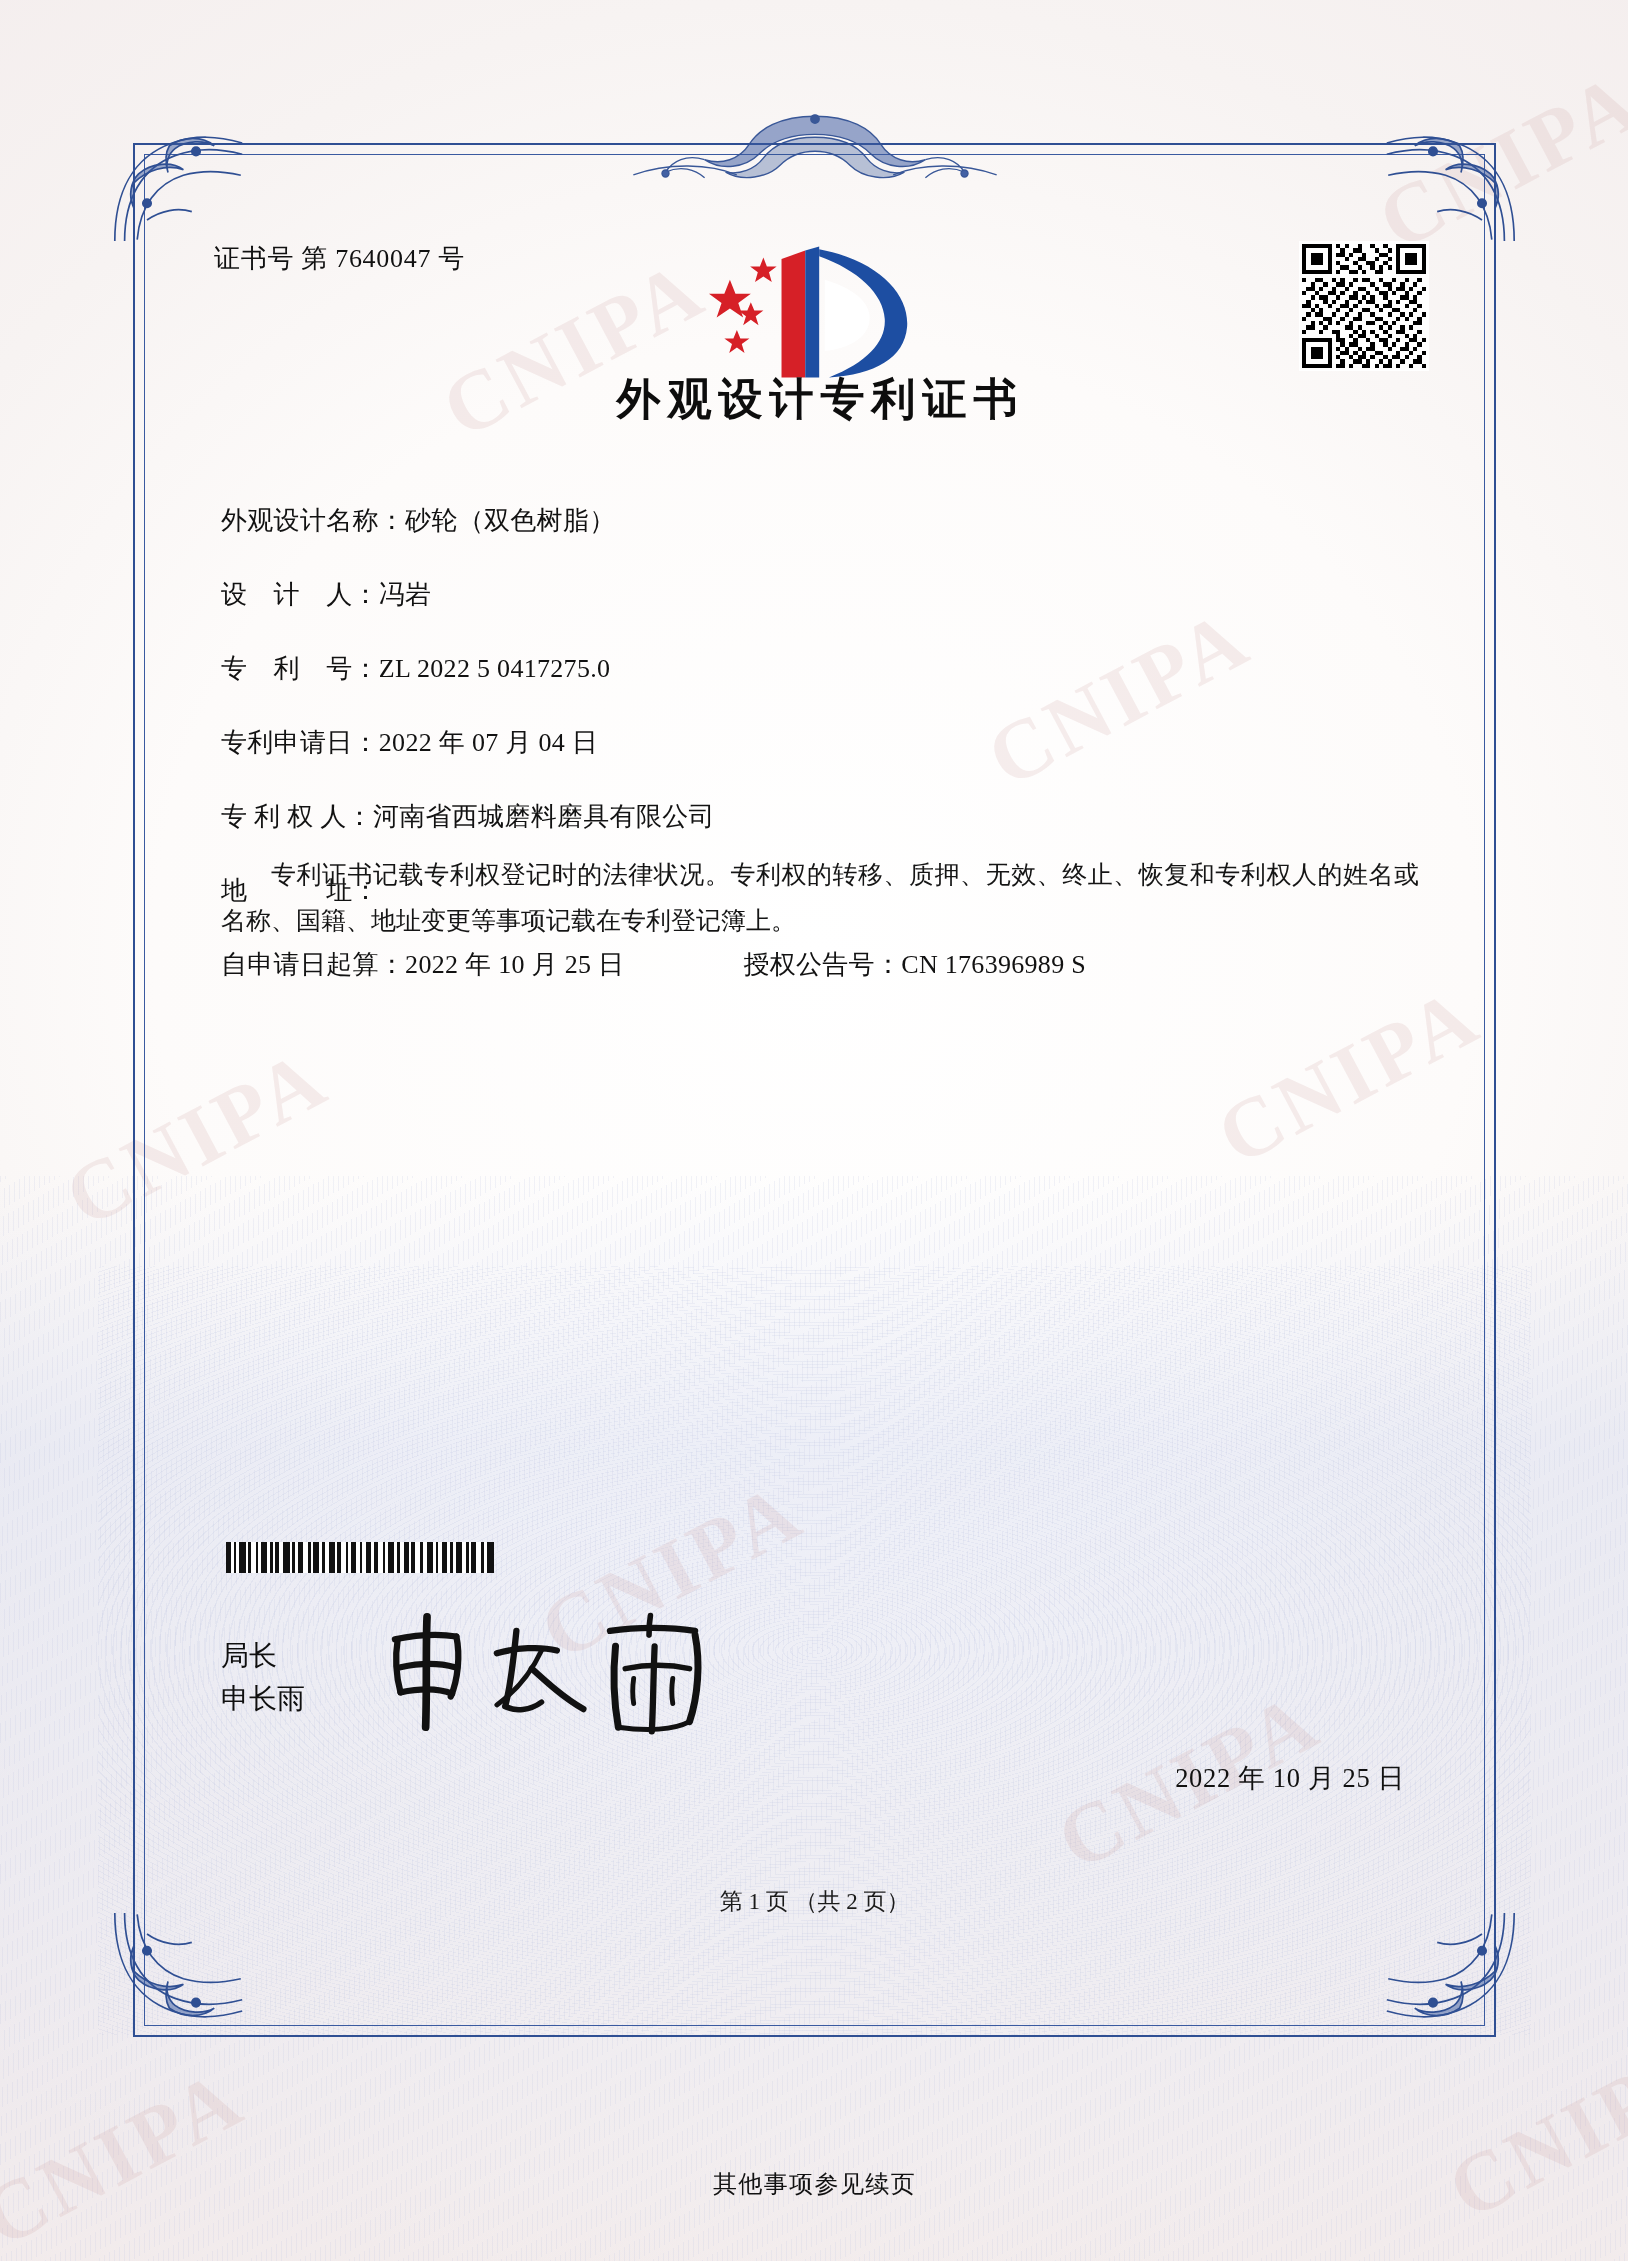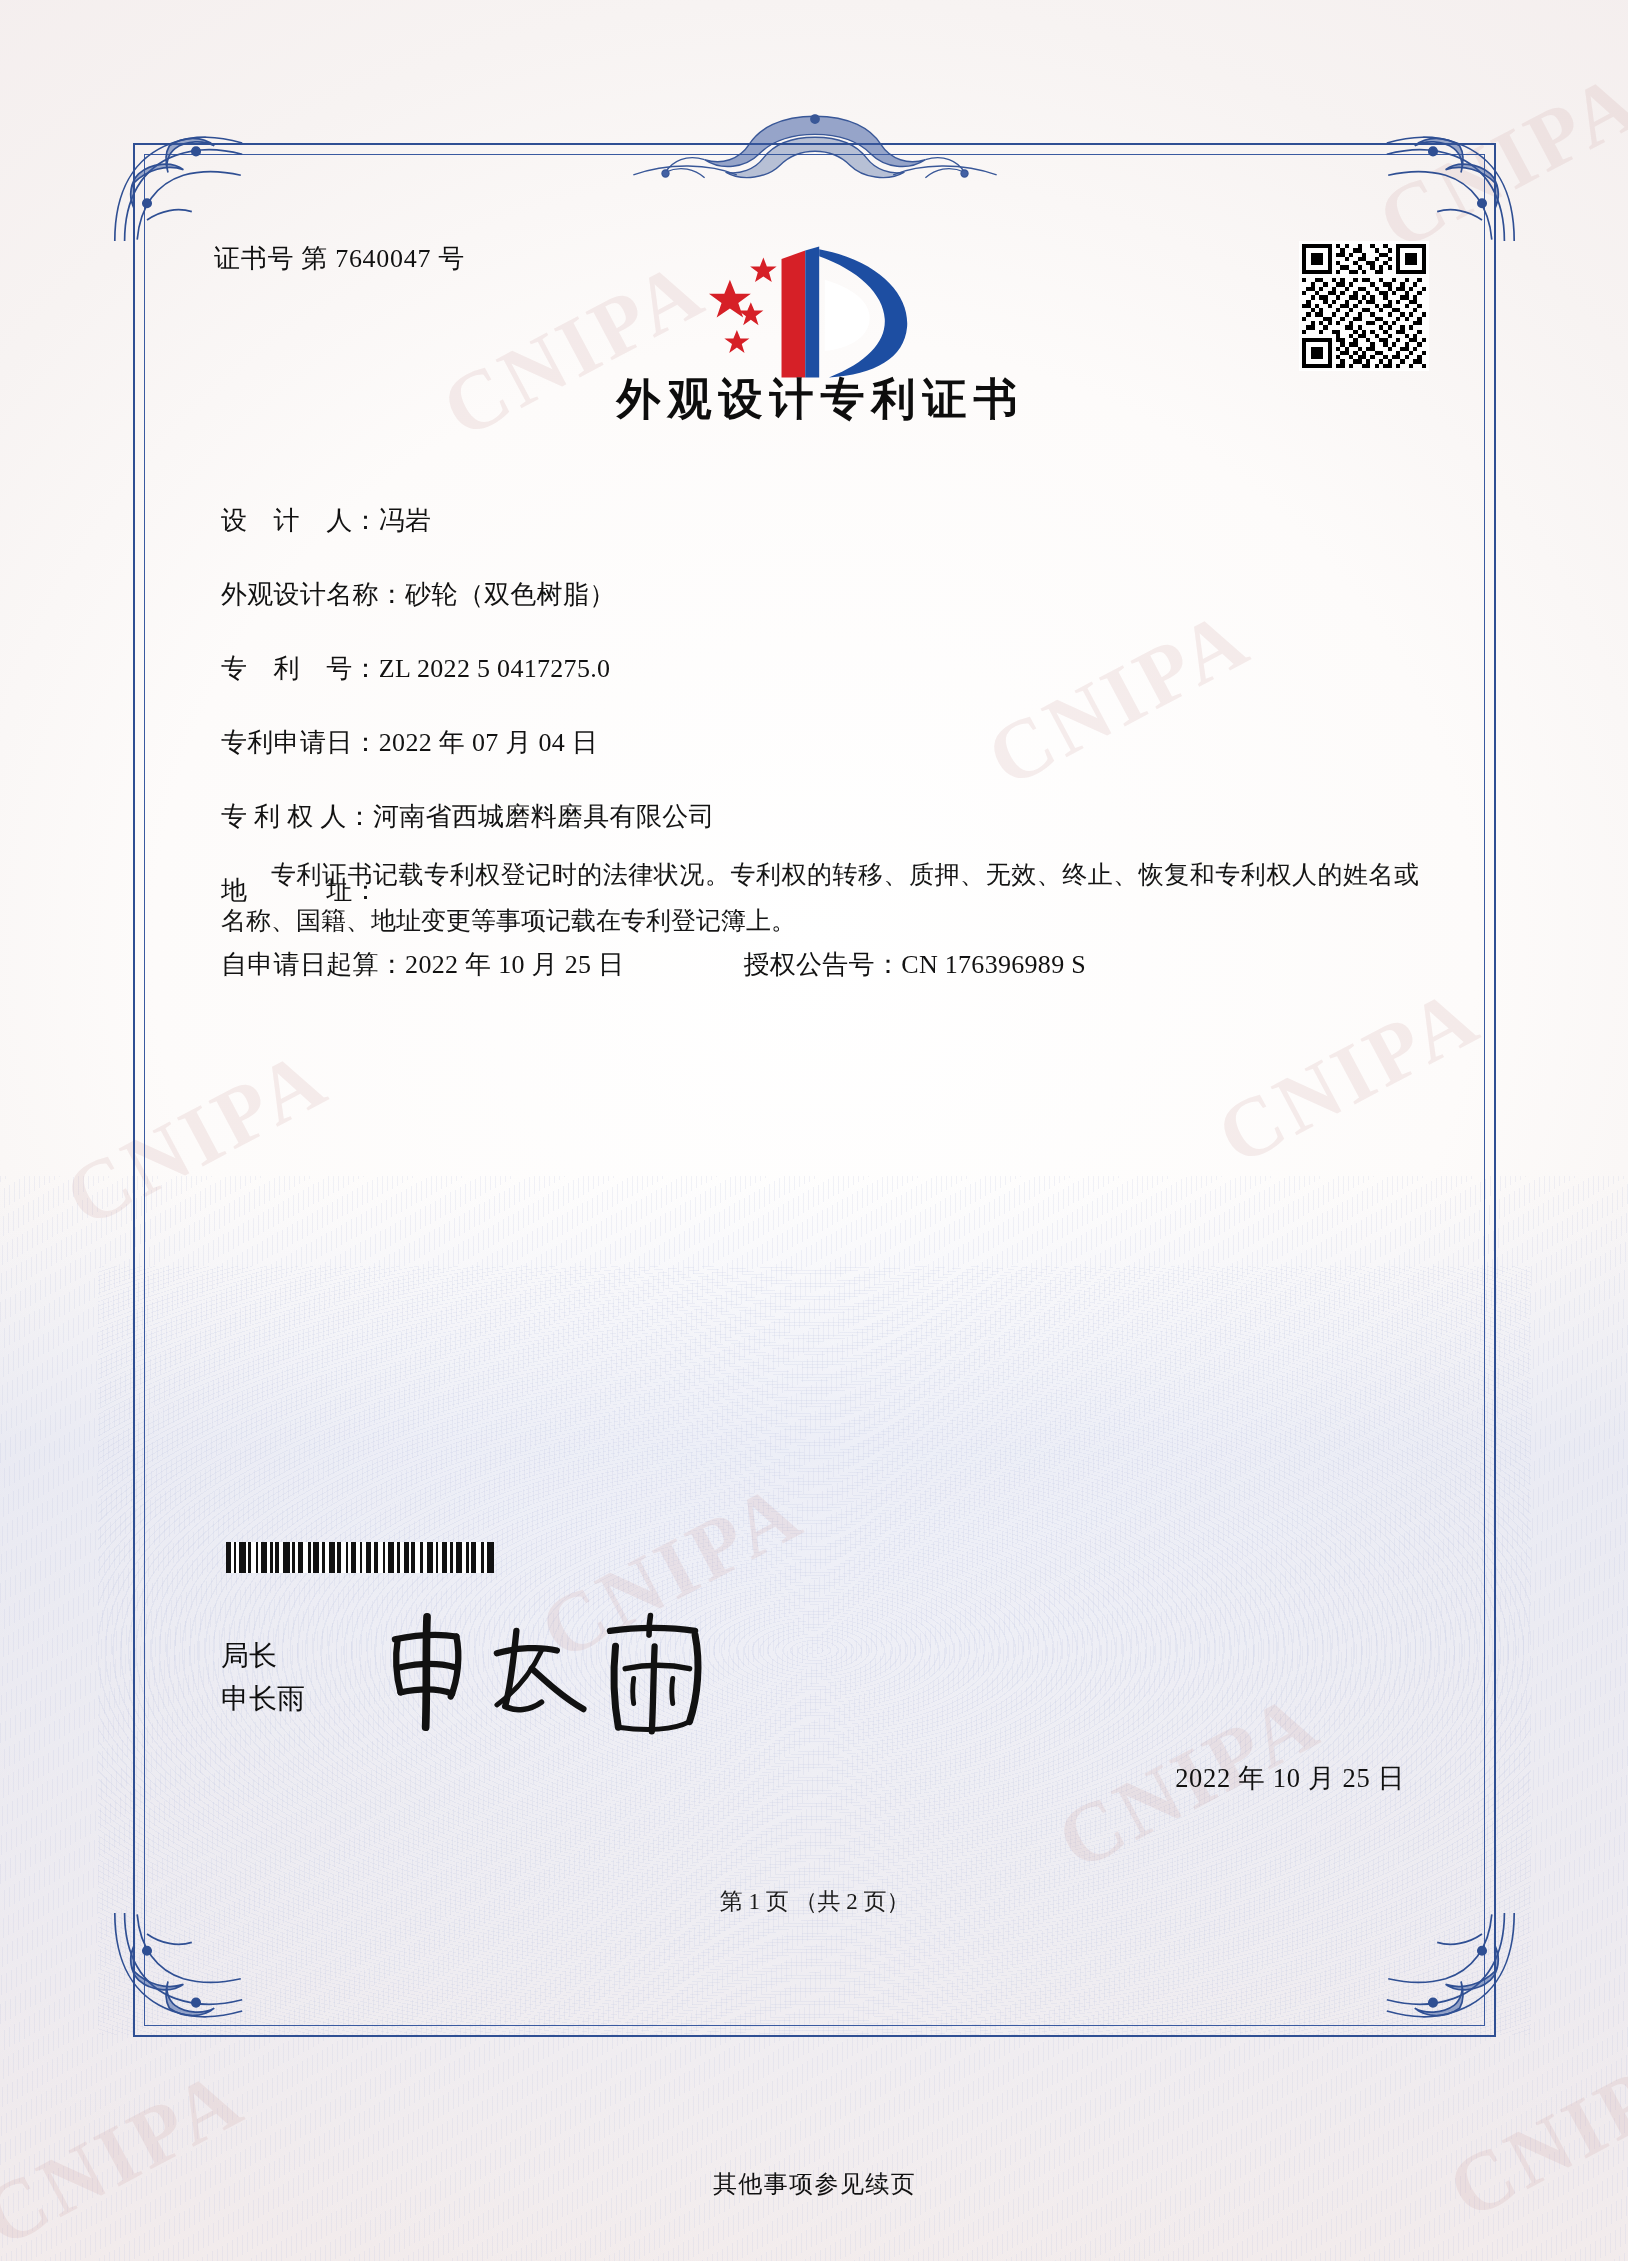--- a/index.html
+++ b/index.html
@@ -549,26 +549,26 @@
 
         <path d="M206 16 C 290 32 336 80 332 128 C 328 172 286 196 220 200 C 276 178 302 148 300 116 C 298 80 262 46 206 26 Z" fill="#1d4ea2"></path>
         <path d="M214 60 C 262 74 282 98 278 120 C 274 144 248 158 214 162 Z" fill="#ffffff"></path>
       </svg>
     </div>
 
     <div class="title">外观设计专利证书</div>
 
     <div class="fields">
       <div class="frow">
+        <span class="flabel">外观设计名称：</span>
+        <span class="fvalue">砂轮（双色树脂）</span>
+      </div>
+      <div class="frow">
         <span class="flabel">设　计　人：</span>
         <span class="fvalue">冯岩</span>
-      </div>
-      <div class="frow">
-        <span class="flabel">外观设计名称：</span>
-        <span class="fvalue">砂轮（双色树脂）</span>
       </div>
       <div class="frow">
         <span class="flabel">专　利　号：</span>
         <span class="fvalue">ZL 2022 5 0417275.0</span>
       </div>
       <div class="frow">
         <span class="flabel">专利申请日：</span>
         <span class="fvalue">2022 年 07 月 04 日</span>
       </div>
       <div class="frow">

